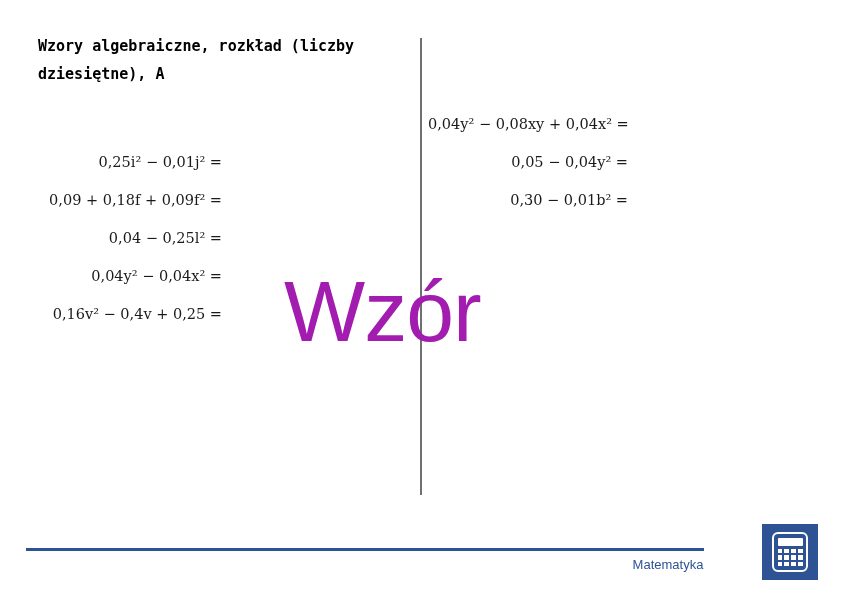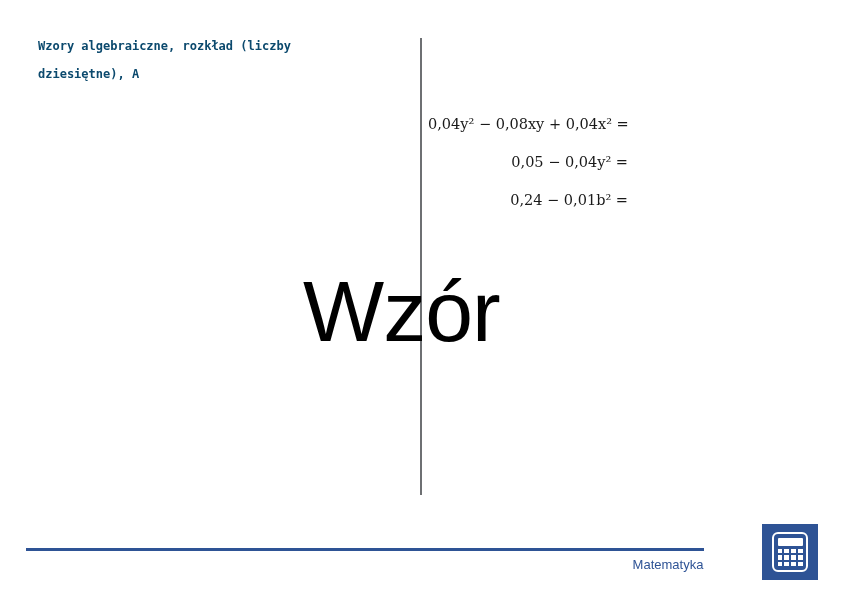--- a/index.html
+++ b/index.html
@@ -21,23 +21,23 @@
   }
 
   
   .title {
     position: absolute;
     left: 38px;
     top: 32px;
     width: 375px;
     font-family: "DejaVu Sans Mono", "Liberation Mono", monospace;
     font-weight: bold;
-    font-size: 12px;
+    font-size: 15px;
     line-height: 28px;
-    color: #0c4a6e;
+    color: #000000;
     letter-spacing: 0px;
     white-space: pre-wrap;
   }
 
   
   .divider-vertical {
     position: absolute;
     left: 420px;
     top: 38px;
     width: 1.6px;
@@ -78,25 +78,24 @@
   }
 
   
   .watermark {
     position: absolute;
     left: 284px;
     top: 268px;
     font-family: "Liberation Sans", sans-serif;
     font-size: 86px;
     font-weight: normal;
-    color: #000000;
+    color: #a21caf;
     line-height: 1;
     letter-spacing: -1px;
     pointer-events: none;
-    margin-left: 19px;
   }
 
   
   .footer-rule {
     position: absolute;
     left: 26px;
     top: 548px;
     width: 678px;
     height: 2.5px;
     background: #2e5395;
@@ -152,30 +151,47 @@
 </head>
 <body>
 
 <div id="worksheet">
 
   <div class="title">Wzory algebraiczne, rozkład (liczby
 dziesiętne), A</div>
 
   <div class="divider-vertical"></div>
 
+  <div class="col col-left">
+    <div class="formula">
+      <span class="math">0,25i² − 0,01j² =</span>
+    </div>
+    <div class="formula">
+      <span class="math">0,09 + 0,18f + 0,09f² =</span>
+    </div>
+    <div class="formula">
+      <span class="math">0,04 − 0,25l² =</span>
+    </div>
+    <div class="formula">
+      <span class="math">0,04y² − 0,04x² =</span>
+    </div>
+    <div class="formula">
+      <span class="math">0,16v² − 0,4v + 0,25 =</span>
+    </div>
+  </div>
 
   <div class="col col-right">
     <div class="formula">
       <span class="math">0,04y² − 0,08xy + 0,04x² =</span>
     </div>
     <div class="formula">
       <span class="math">0,05 − 0,04y² =</span>
     </div>
     <div class="formula">
-      <span class="math">0,24 − 0,01b² =</span>
+      <span class="math">0,30 − 0,01b² =</span>
     </div>
   </div>
 
   <div class="watermark">Wzór</div>
 
   <div class="footer-rule"></div>
 
   <div class="footer-label">Matematyka</div>
 
   <div class="footer-logo">

